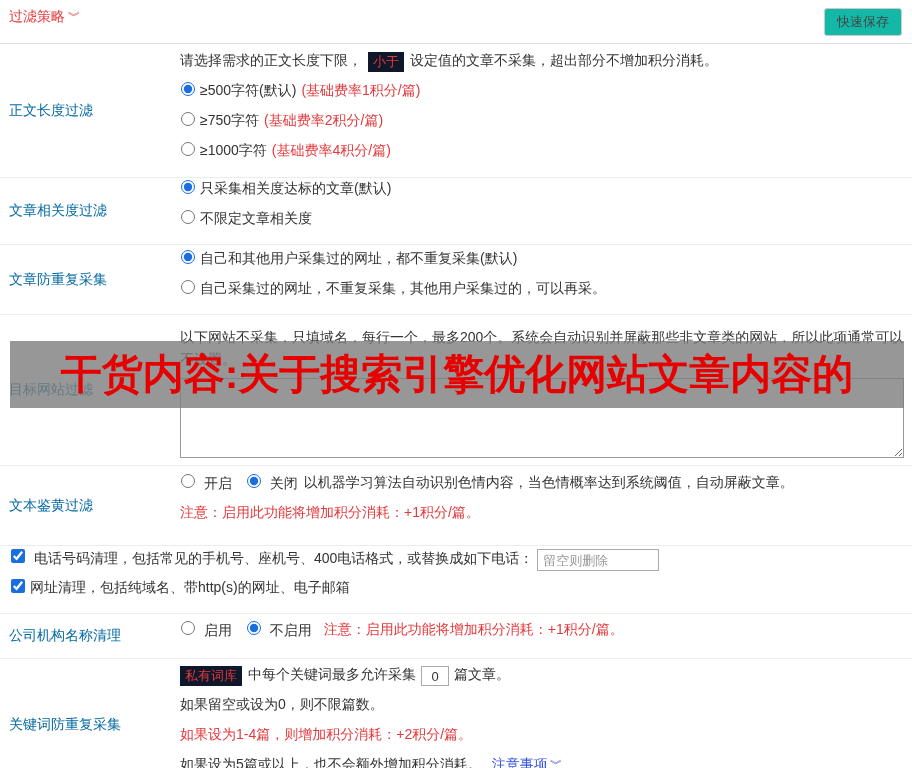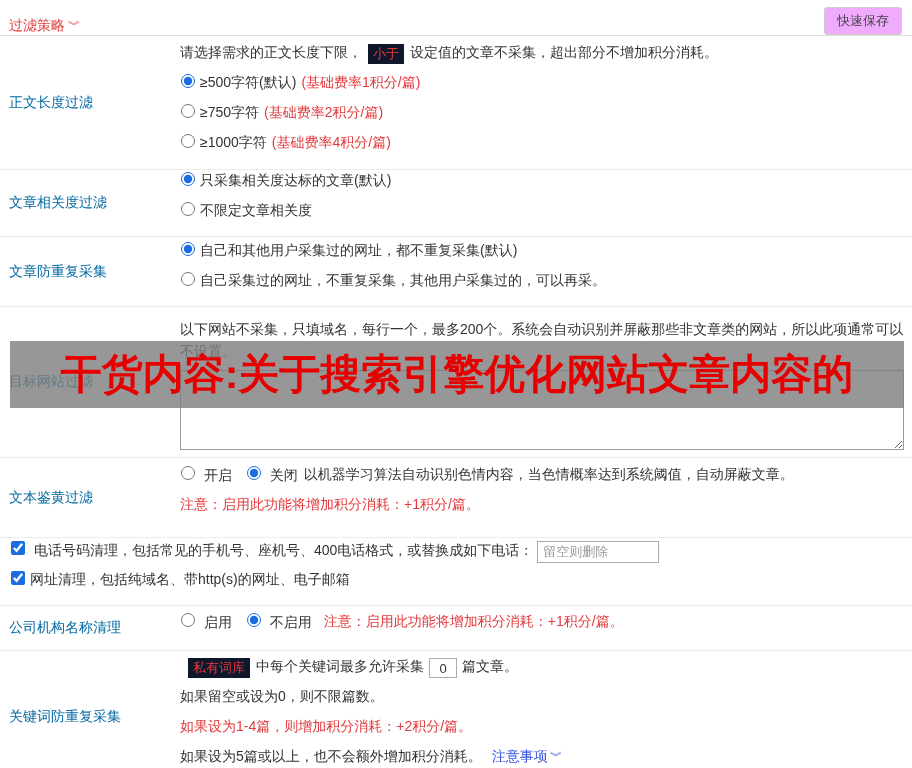--- a/index.html
+++ b/index.html
@@ -1,47 +1,47 @@
 <!DOCTYPE html>
 <html><head>
 <meta charset="utf-8">
 <style>
   * { box-sizing: border-box; margin: 0; padding: 0; }
   html,body { width: 912px; height: 768px; overflow: hidden; background: #fff; }
   body { font-family: "Liberation Sans", "DejaVu Sans", sans-serif; }
   .page { position: relative; width: 912px; height: 768px; font-size: 14px; color: #333; background:#fff; }
 
-  .topbar { height: 36px; display: flex; align-items: flex-end; justify-content: space-between;
-            padding: 16px 10px 0 9px; border-bottom: 1px solid #ddd; }
+  .topbar { height: 44px; display: flex; align-items: flex-start; justify-content: space-between;
+            padding: 8px 10px 0 9px; border-bottom: 1px solid #ddd; }
   .topbar-title { color: #e4393c; font-size: 14px; display: flex; align-items: center; gap: 3px; cursor: pointer; }
   .chev { display: inline-block; transform: rotate(-90deg); font-size: 12px; line-height: 1; }
   .chev-red { color: #e4393c; }
   .chev-blue { color: #3452dd; }
-  .save-btn { background: #f0abfc; border: 1px solid #ccc; border-radius: 3px; padding: 4px 12px;
+  .save-btn { background: #14b8a6; border: 1px solid #ccc; border-radius: 3px; padding: 4px 12px;
               font-size: 13px; color: #444; cursor: pointer; font-family: inherit; }
 
   .row { display: flex; border-bottom: 1px solid #ececec; }
   .row:last-child { border-bottom: none; }
   .row-label { flex: 0 0 170px; padding-left: 9px; display: flex; align-items: center; color: #0369a1; }
   .row-content { flex: 1; padding: 6px 8px 4px 10px; }
   .line { min-height: 30px; display: flex; align-items: flex-start; white-space: nowrap; }
   .opt { cursor: pointer; }
   .red { color: #e4393c; }
   .note { margin-left: 5px; }
   .chip { color: #e4393c; background: #0f172a; padding: 1px 5px; margin: 0 6px; font-size: 13px; }
 
   input[type=radio], input[type=checkbox] { width: 14px; height: 14px; margin: 0 5px 0 1px;
       accent-color: #1a6ee0; flex: 0 0 auto; cursor: pointer; }
   .gap { margin-left: 14px; }
   .after-text { margin-left: 6px; }
 
   textarea.sites { width: 100%; height: 80px; border: 1px solid #999; margin-top: 8px;
       font-family: inherit; font-size: 13px; padding: 4px; resize: both; background: #fff; }
   .text-input { height: 22px; width: 122px; border: 1px solid #aaa; font-size: 13px;
-      padding: 1px 5px; margin-left: 4px; font-family: Liberation Mono, monospace; color: #333; }
+      padding: 1px 5px; margin-left: 4px; font-family: Liberation Sans, sans-serif; color: #333; }
   .text-input::placeholder { color: #999; }
   .num-input { width: 28px; height: 20px; border: 1px solid #aaa; text-align: center;
       font-size: 13px; margin: 0 5px; font-family: inherit; color: #333; }
 
   .desc-p { line-height: 22px; margin-top: 3px; white-space: normal; }
   .link { color: #3452dd; margin-left: 10px; cursor: pointer; display: inline-flex; align-items: center; gap: 2px; }
 
   .watermark { position: absolute; left: 10px; right: 8px; top: 341px; height: 67px;
       background: rgba(125,125,125,0.8); display: flex; align-items: center; justify-content: center; z-index: 5; }
   .watermark-text { color: #e60000; font-size: 41px; font-weight: bold; white-space: nowrap; }
@@ -169,21 +169,21 @@
         </label>
         <span class="red" style="margin-left:12px;">注意：启用此功能将增加积分消耗：+1积分/篇。</span>
       </div>
     </div>
   </div>
 
   <div class="row">
     <div class="row-label">关键词防重复采集</div>
     <div class="row-content" style="padding-top:7px;">
       <div class="line">
-        <span class="chip" style="margin-left:8px;">私有词库</span>
+        <span class="chip" style="margin-left:0;">私有词库</span>
         <span>中每个关键词最多允许采集</span>
         <input type="text" class="num-input" value="0" style="">
         <span>篇文章。</span>
       </div>
       <div class="line">如果留空或设为0，则不限篇数。</div>
       <div class="line red">如果设为1-4篇，则增加积分消耗：+2积分/篇。</div>
       <div class="line">
         <span>如果设为5篇或以上，也不会额外增加积分消耗。</span>
         <span class="link">
           <span>注意事项</span>

